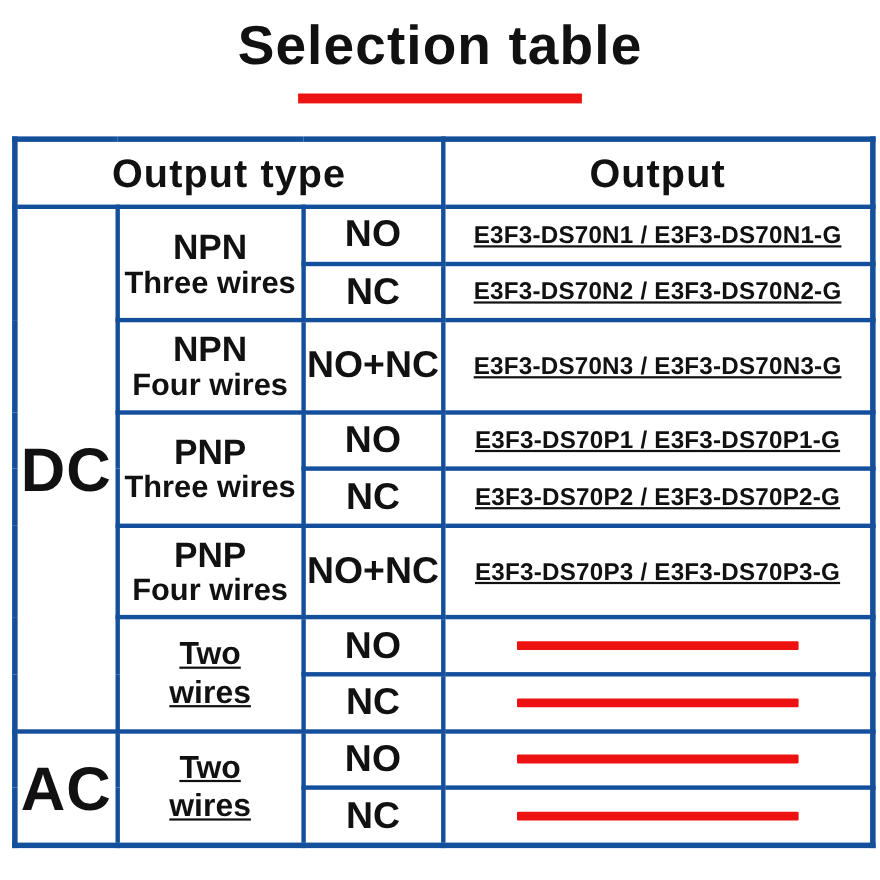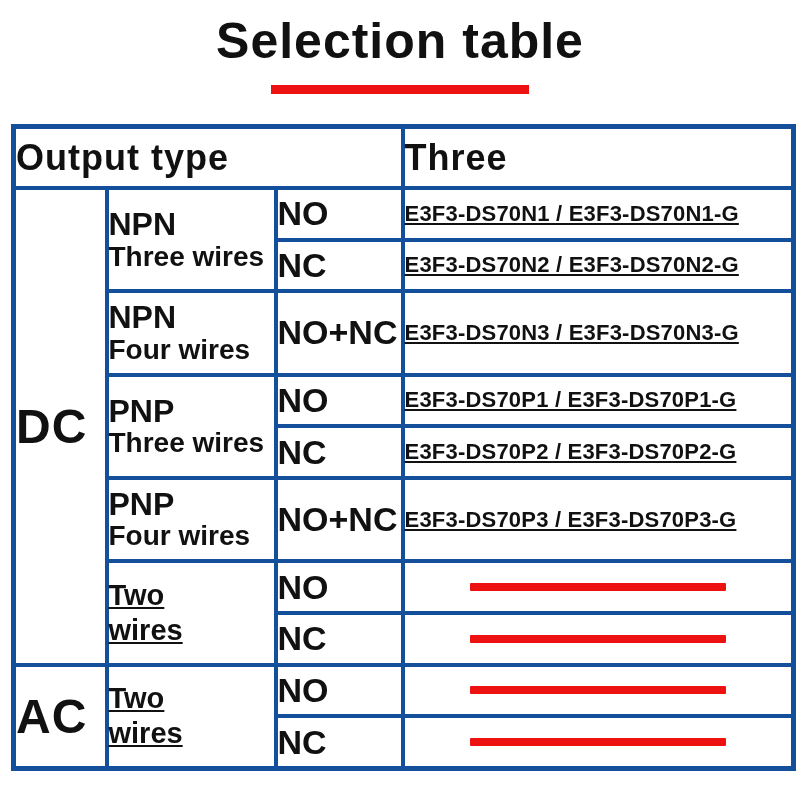--- a/index.html
+++ b/index.html
@@ -25,26 +25,26 @@
     background:var(--accent-red);
   }
   table.sel{
     position:absolute;top:124px;left:11px;
     width:780px;height:647px;
     border-collapse:collapse;table-layout:fixed;
     border:5px solid var(--border-blue);
   }
   table.sel td{
     border:4px solid var(--border-blue);
-    text-align:left;vertical-align:middle;
+    text-align:center;vertical-align:middle;
     font-weight:700;padding:0;color:var(--text);
     background:var(--bg);
   }
   tr.hdr td{height:57px;font-size:36px;letter-spacing:1px;}
-  td.pw{font-size:48px;letter-spacing:1px;}
+  td.pw{font-size:56px;letter-spacing:1px;}
   td.ty .t1{font-size:32px;line-height:1.08;}
   td.ty .t2{font-size:28px;line-height:1.1;}
   td.tw .t1,td.tw .t2{font-size:29px;line-height:1.2;text-decoration:underline;}
   td.st{font-size:34px;}
   td.md{font-size:22px;letter-spacing:0.2px;text-decoration:underline;}
   .redline{
     width:256px;height:8px;background:var(--accent-red);
     margin:0 auto;border-radius:1px;
   }
 </style>
@@ -58,21 +58,21 @@
   <colgroup>
     <col style="width:93px">
     <col style="width:169px">
     <col style="width:127px">
     <col style="width:391px">
   </colgroup>
 
   <tbody>
       <tr class="hdr">
     <td colspan="3">Output type</td>
-    <td>Three</td>
+    <td>Output</td>
   </tr>
 
   <tr>
     <td rowspan="8" class="pw">DC</td>
     <td rowspan="2" class="ty">
       <div class="t1">NPN</div>
       <div class="t2">Three wires</div>
     </td>
     <td class="st">NO</td>
     <td class="md">E3F3-DS70N1 / E3F3-DS70N1-G</td>

